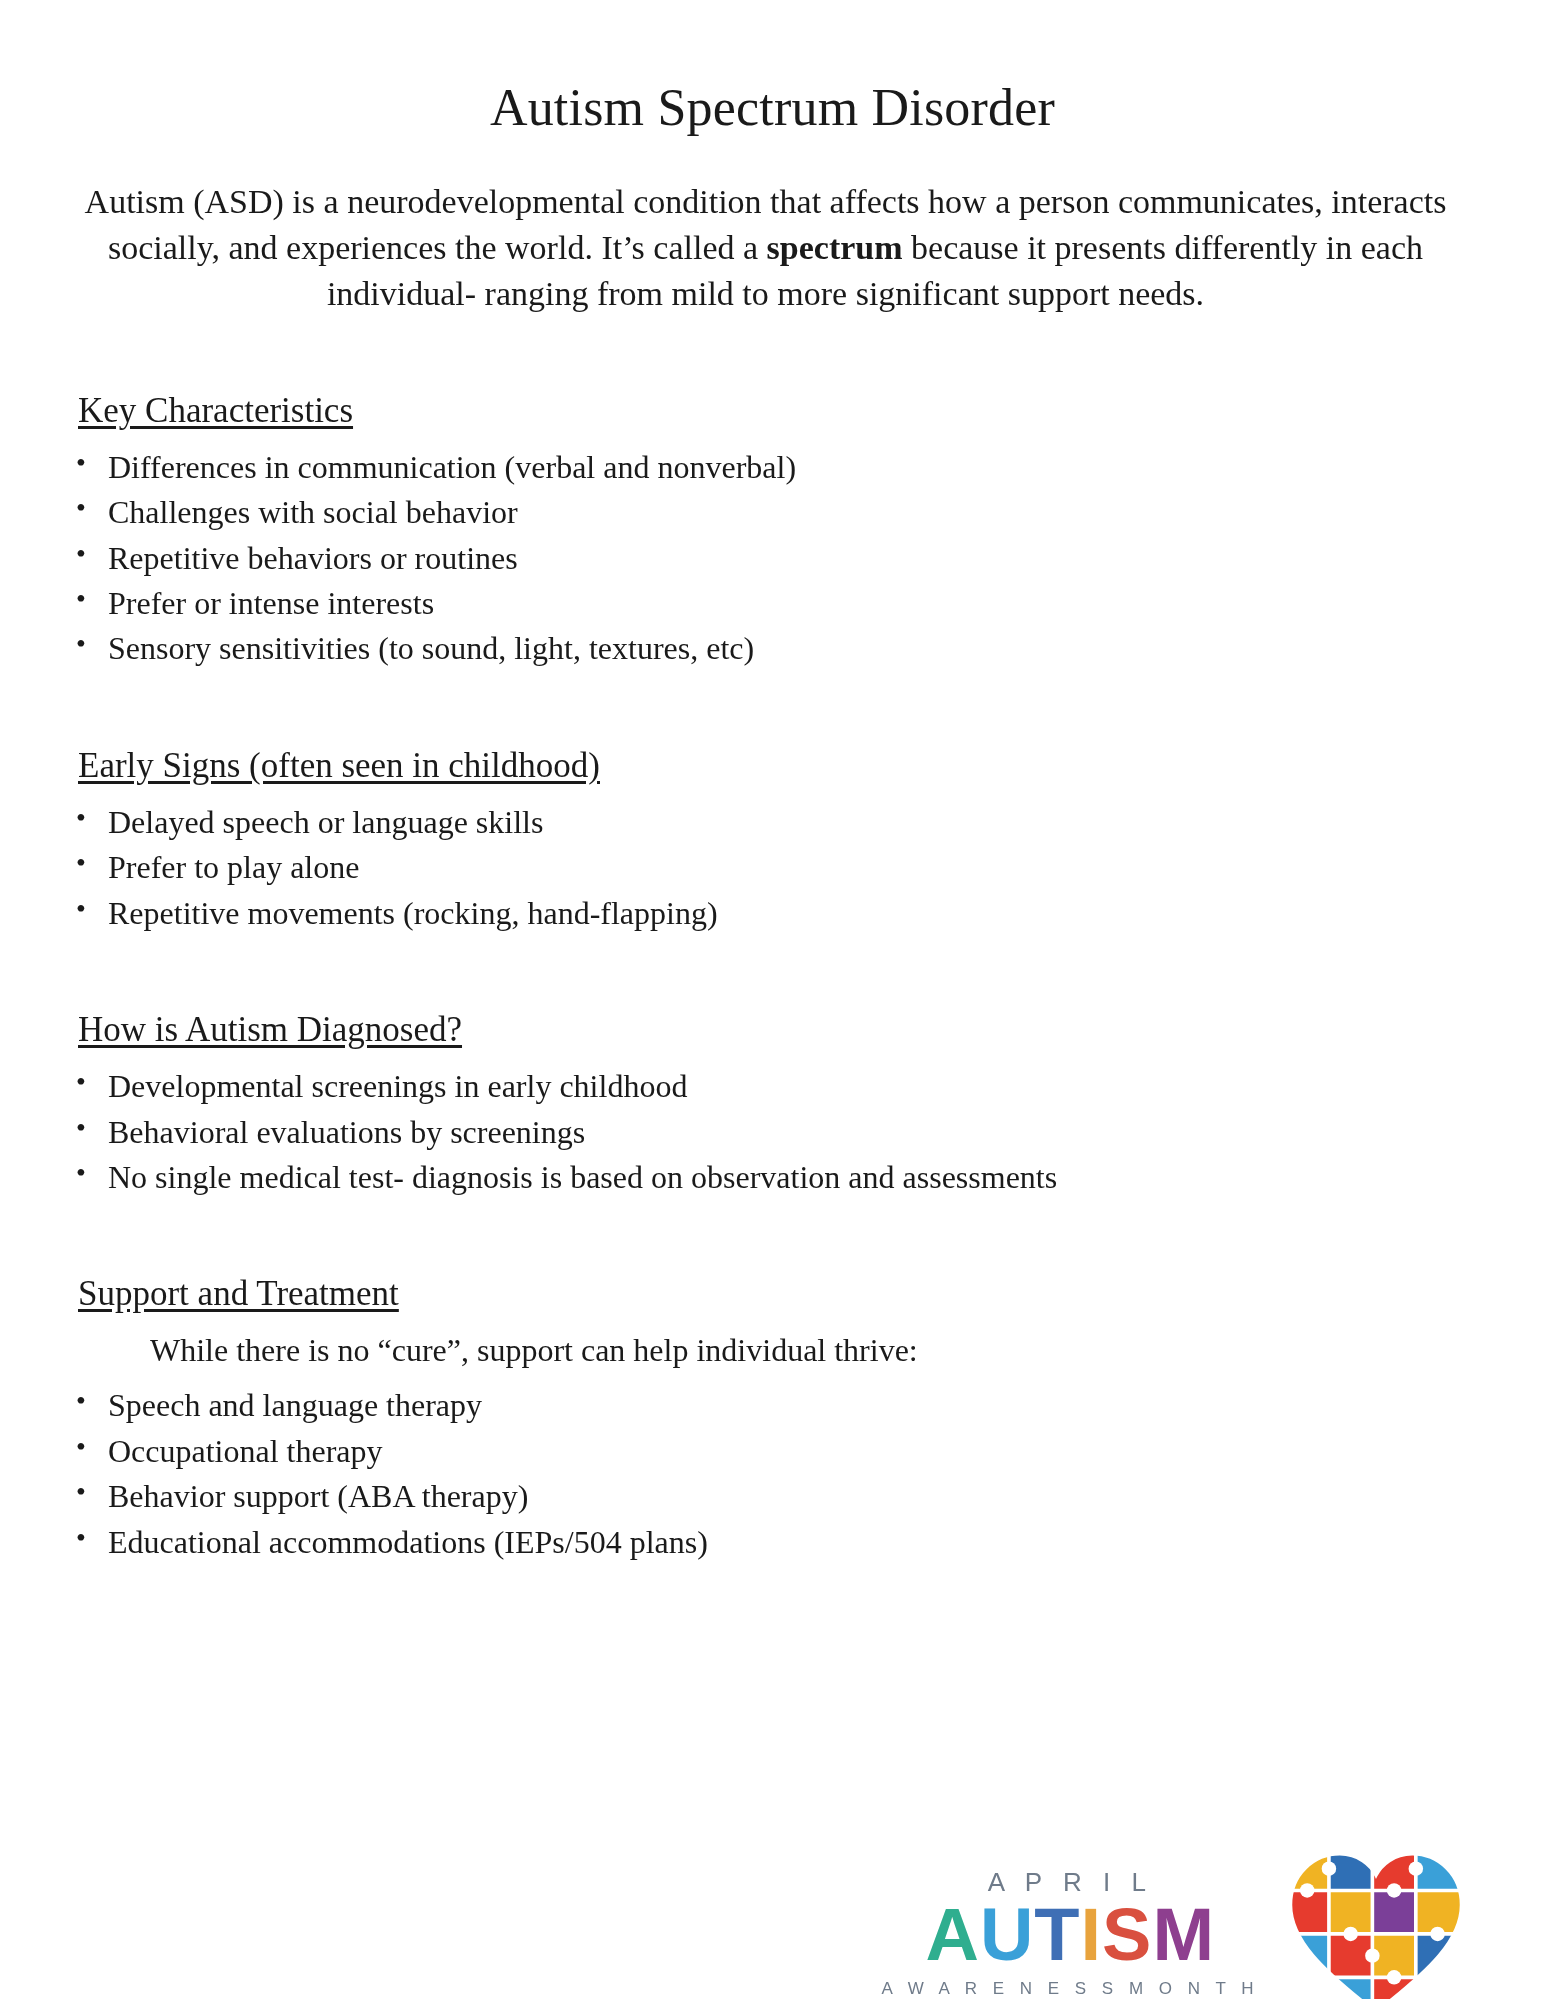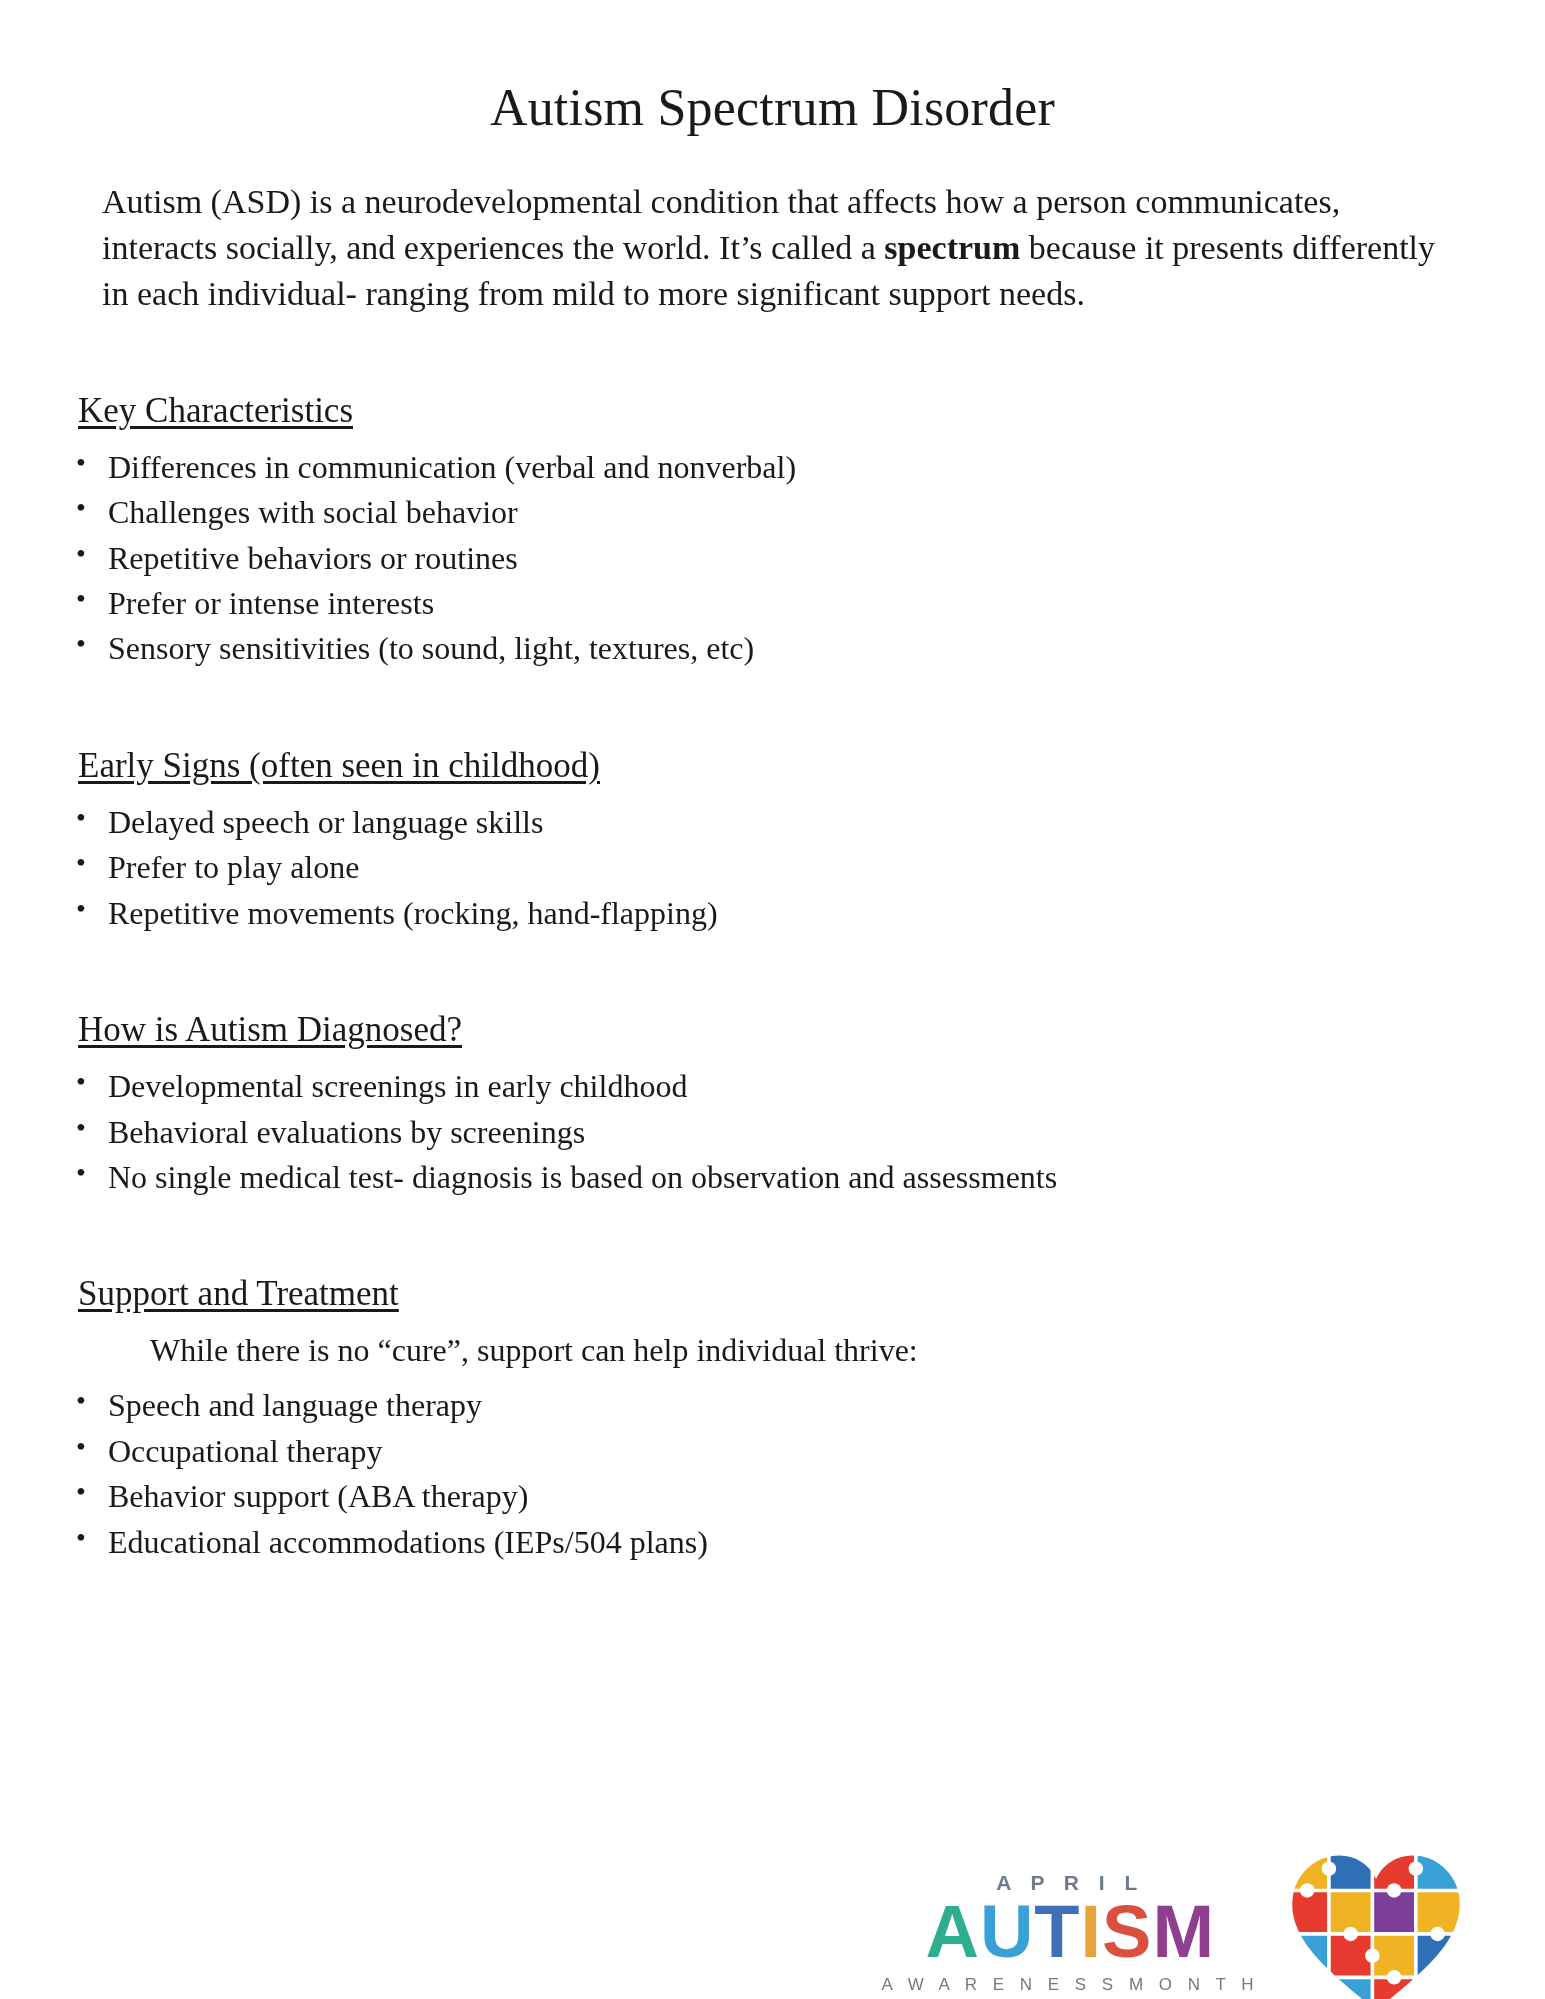--- a/index.html
+++ b/index.html
@@ -24,21 +24,22 @@
   }
   .title {
     text-align: center;
     font-size: 52px;
     font-weight: 400;
     letter-spacing: 0.2px;
     margin: 78px 0 0 0;
     font-family: "Liberation Serif", serif;
   }
   .intro {
-    margin: 42px 90px 0 102px;
+    margin: 42px 90px 0 76px;
+    text-align: center;
     font-size: 34px;
     line-height: 1.35;
     font-family: "Liberation Serif", serif;
   }
   .intro b {
     font-weight: 700;
   }
   .section-head {
     font-size: 35px;
     margin: 38px 0 0 78px;
@@ -80,24 +81,24 @@
     bottom: 58px;
     display: flex;
     align-items: center;
     gap: 26px;
   }
   .logo-text {
     text-align: center;
     font-family: "Liberation Sans", sans-serif;
   }
   .logo-april {
-    font-size: 21px;
+    font-size: 26px;
     letter-spacing: 7px;
     color: #6f7b8a;
-    font-weight: 700;
+    font-weight: 400;
     margin-bottom: 2px;
   }
   .logo-autism {
     font-size: 74px;
     font-weight: 700;
     letter-spacing: 1px;
     line-height: 0.95;
     display: flex;
     justify-content: center;
   }

